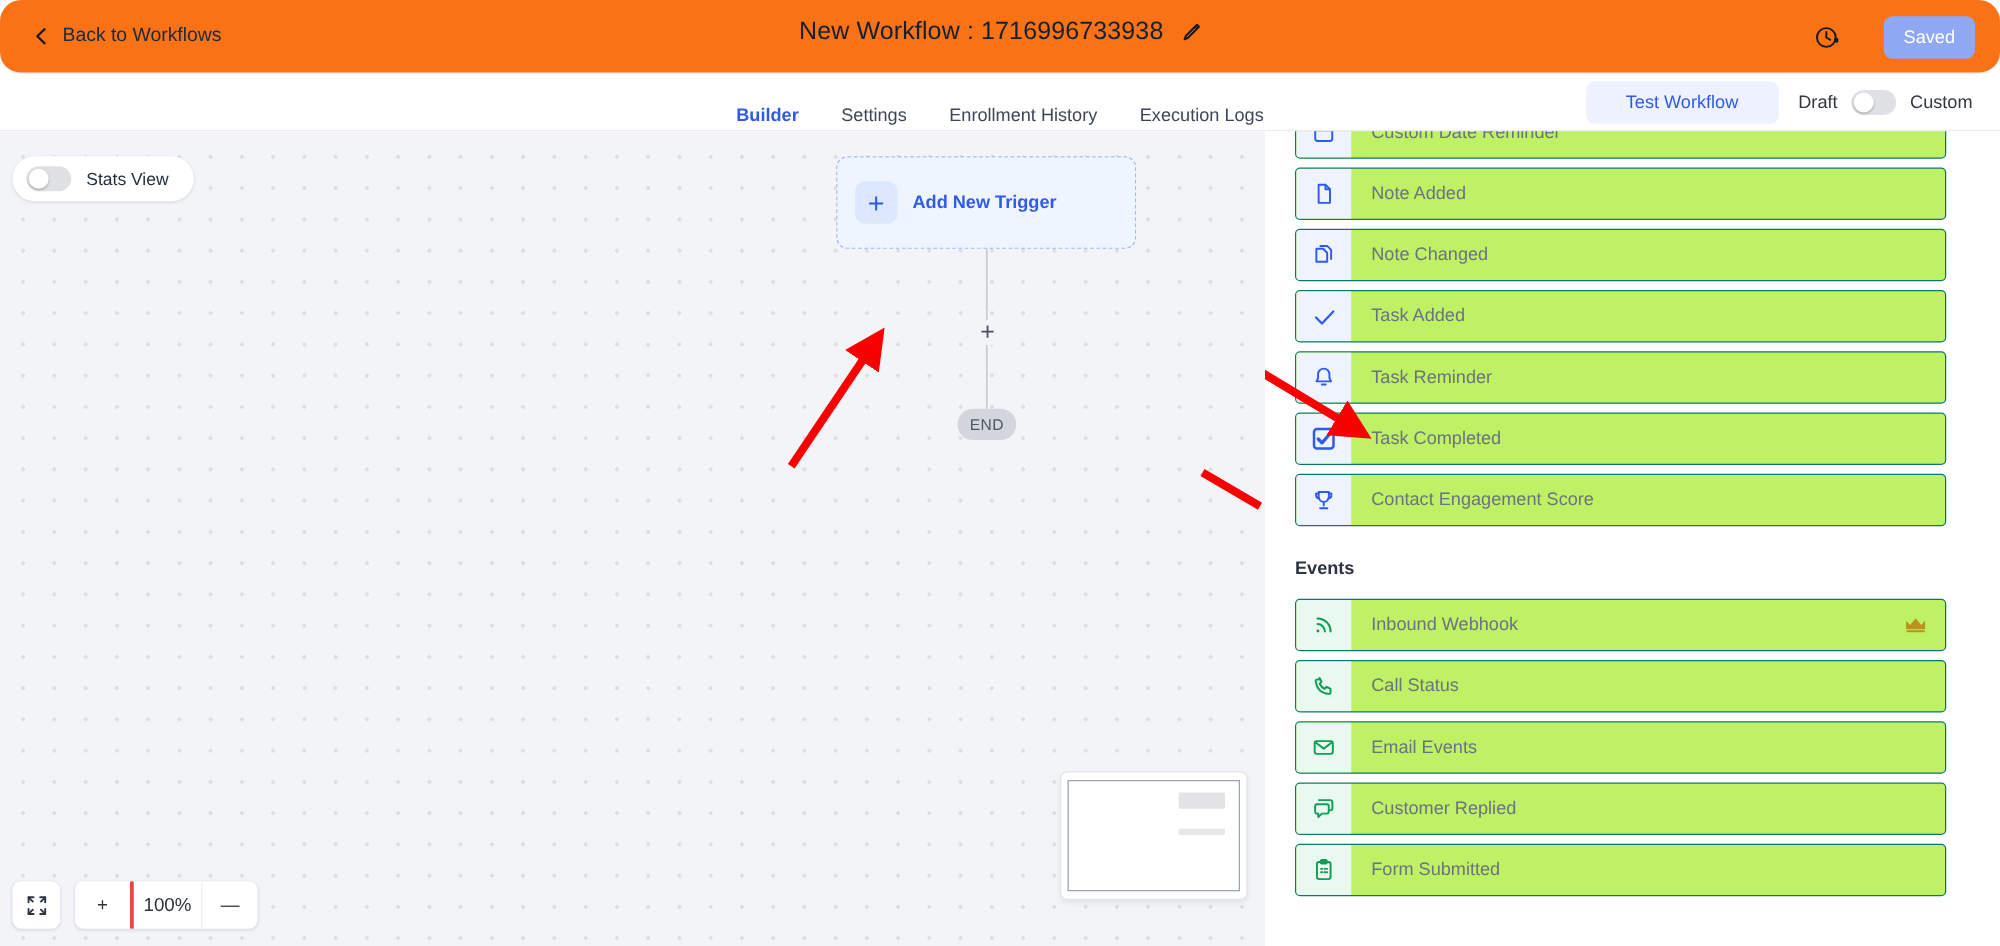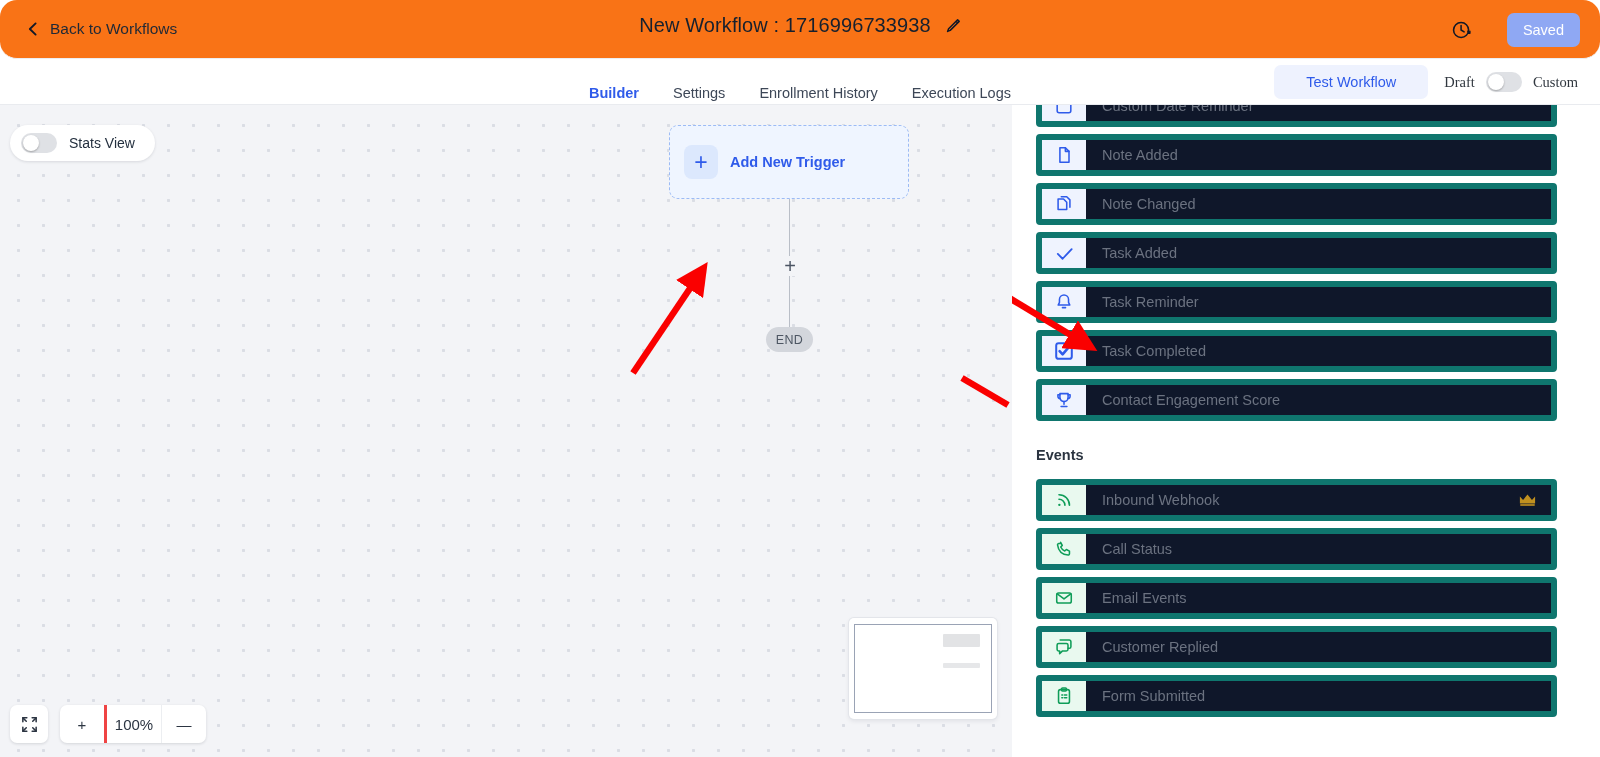--- a/index.html
+++ b/index.html
@@ -66,21 +66,21 @@
   }
   .tabbar-right {
     position: absolute; right: 22px; top: 0; height: 46px;
     display: flex; align-items: center; gap: 16px;
   }
   .test-btn {
     background: #eef2fe; color: #2f5bea; font-size: 14.5px;
     border: none; border-radius: 7px; padding: 9px 32px;
     cursor: pointer; font-family: inherit;
   }
-  .publish-group { display: flex; align-items: center; gap: 11px; font-family: Liberation Serif, serif; }
+  .publish-group { display: flex; align-items: center; gap: 11px; }
   .pg-label { font-size: 14.5px; color: #30373f; }
   .toggle {
     width: 36px; height: 20px; border-radius: 11px; background: #dfe1e5;
     position: relative; cursor: pointer; flex: none;
   }
   .toggle .knob {
     position: absolute; left: 2px; top: 2px;
     width: 16px; height: 16px; border-radius: 50%;
     background: #ffffff; box-shadow: 0 1px 2px rgba(0,0,0,.28);
   }
@@ -182,21 +182,21 @@
   .right-panel {
     position: absolute; left: 1012px; top: 105px;
     width: 588px; height: 652px; background: #ffffff;
     overflow: hidden;
   }
   .panel-inner { position: absolute; left: 0; top: -20px; width: 588px; }
 
   .list-item {
     display: flex; align-items: center;
     margin: 0 43px 7px 24px; height: 42px;
-    border: 6px solid #0f766e; border-radius: 4px; background: #0f172a;
+    border: 1px solid #0f766e; border-radius: 4px; background: #bef264;
     cursor: pointer; position: relative; overflow: hidden;
   }
   .item-icon {
     width: 44px; height: 100%; flex: none;
     display: flex; align-items: center; justify-content: center;
   }
   .item-icon.blue { background: #eff3fe; }
   .item-icon.green { background: #e9f9ef; }
   .item-label { font-size: 14.5px; color: #6b7280; padding-left: 16px; }
   .crown { position: absolute; right: 14px; top: 50%; transform: translateY(-50%); }

